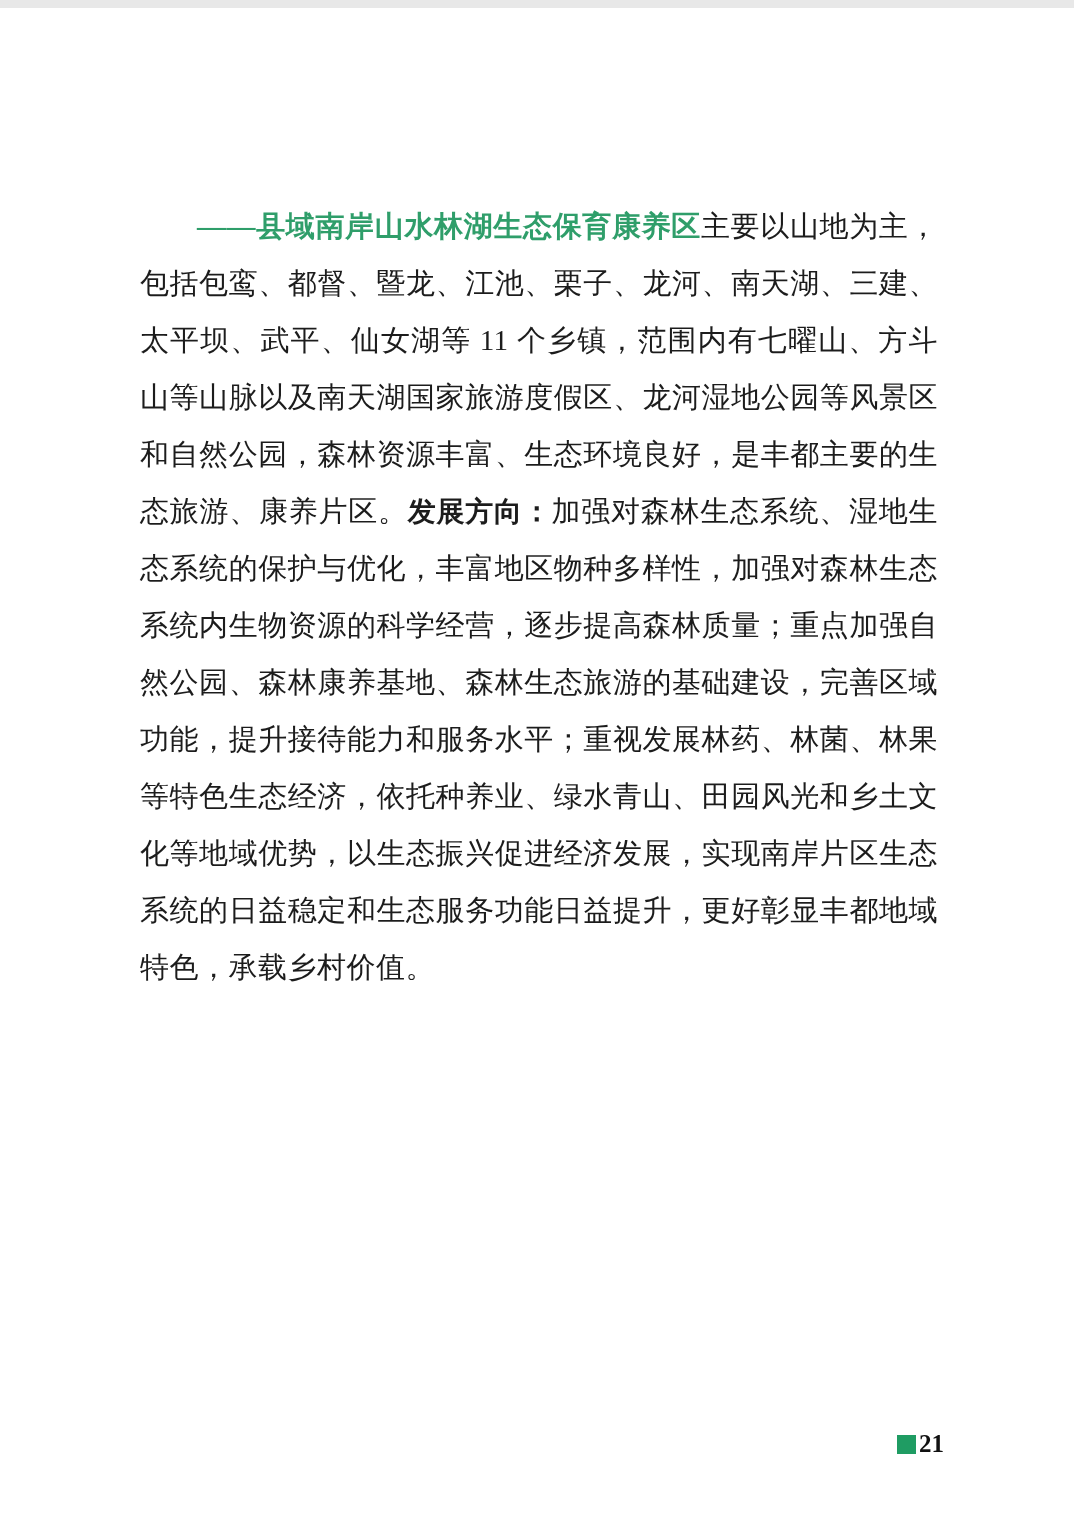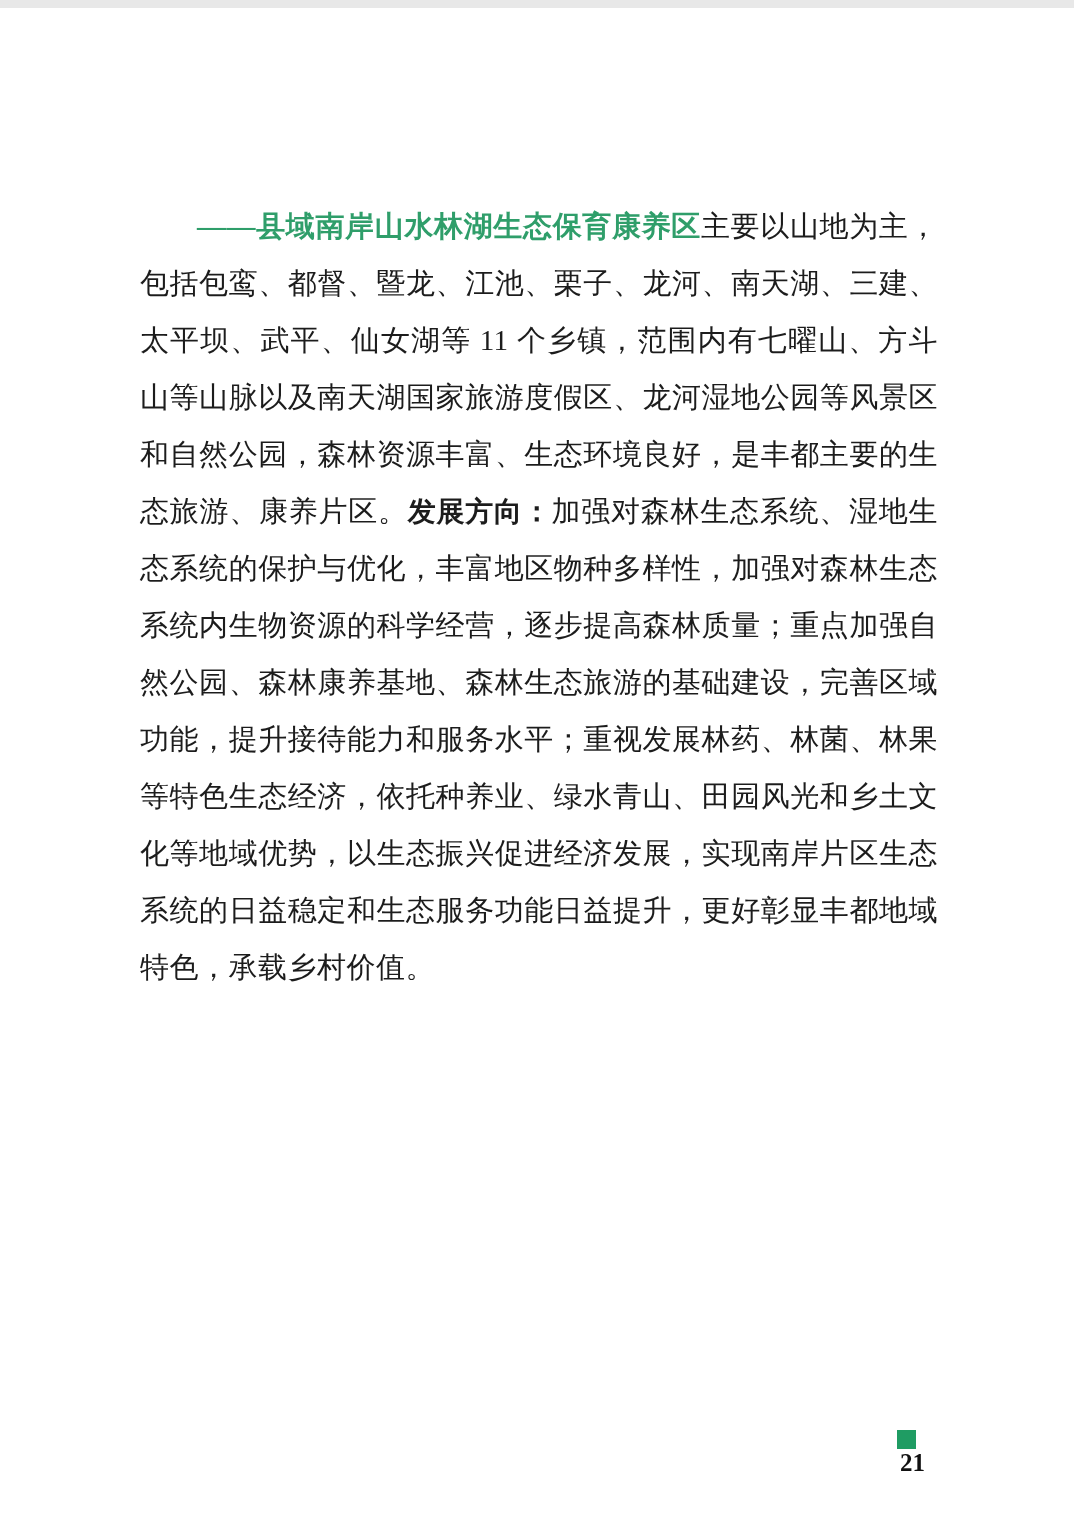--- a/index.html
+++ b/index.html
@@ -39,21 +39,21 @@
   .seg-bold {
     font-weight: bold;
     font-family: "Liberation Sans", sans-serif;
     font-size: 28px;
   }
   .footer {
     position: absolute;
     left: 897px;
     top: 1422px;
     display: flex;
-    flex-direction: column;
+    align-items: center;
   }
   .page-marker {
     width: 19px;
     height: 19px;
     background: var(--marker-green, #1f9c63);
   }
   .page-number {
     margin-left: 3px;
     font-weight: bold;
     font-size: 25px;

